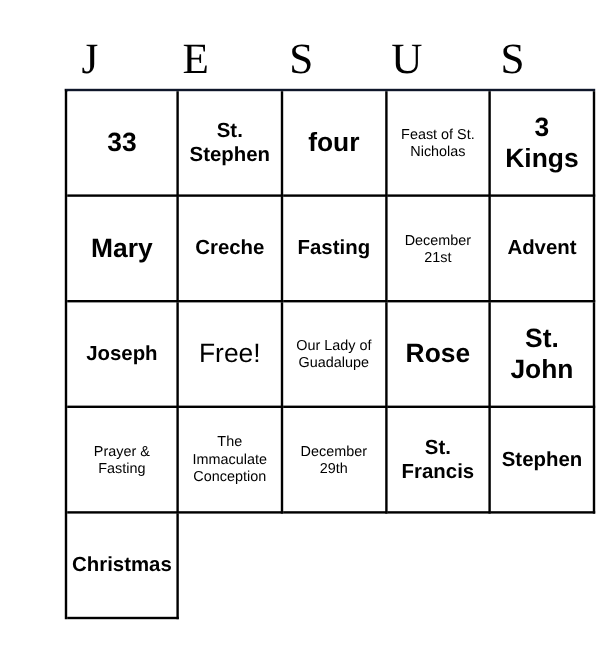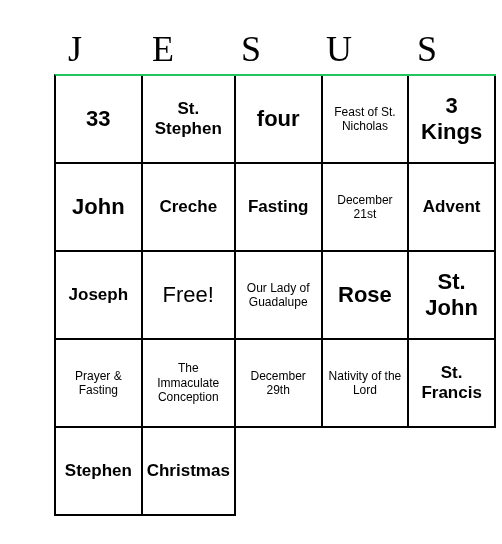--- a/index.html
+++ b/index.html
@@ -23,21 +23,21 @@
     }
     .header-cell {
       width: 88px;
       text-align: center;
       font-size: 36px;
       font-weight: normal;
       font-family: serif;
     }
     .grid {
       border-left: 2px solid #000;
-      border-top: 2px solid #22c55e;
+      border-top: 2px solid #0f172a;
       display: grid;
       grid-template-columns: repeat(5, 1fr);
       grid-template-rows: repeat(5, 88px);
       margin-left: 48px;
     }
     .cell {
       border-right: 2px solid #000;
       border-bottom: 2px solid #000;
       display: flex;
       align-items: center;
@@ -73,31 +73,30 @@
       <div class="header-cell">S</div>
       <div class="header-cell">U</div>
       <div class="header-cell">S</div>
     </div>
   <div class="grid">
   <div class="cell large">33</div>
       <div class="cell medium">St. Stephen</div>
       <div class="cell large">four</div>
       <div class="cell small">Feast of St. Nicholas</div>
       <div class="cell large">3 Kings</div>
-      <div class="cell large">John</div>
+      <div class="cell large">Mary</div>
       <div class="cell medium">Creche</div>
       <div class="cell medium">Fasting</div>
       <div class="cell small">December 21st</div>
       <div class="cell medium">Advent</div>
       <div class="cell medium">Joseph</div>
       <div class="cell free">Free!</div>
       <div class="cell small">Our Lady of Guadalupe</div>
       <div class="cell large">Rose</div>
       <div class="cell large">St. John</div>
       <div class="cell small">Prayer &amp; Fasting</div>
       <div class="cell small">The Immaculate Conception</div>
       <div class="cell small">December 29th</div>
-      <div class="cell small">Nativity of the Lord</div>
       <div class="cell medium">St. Francis</div>
       <div class="cell medium">Stephen</div>
       <div class="cell medium">Christmas</div>
     </div>
 </div>
 
 </body></html>

